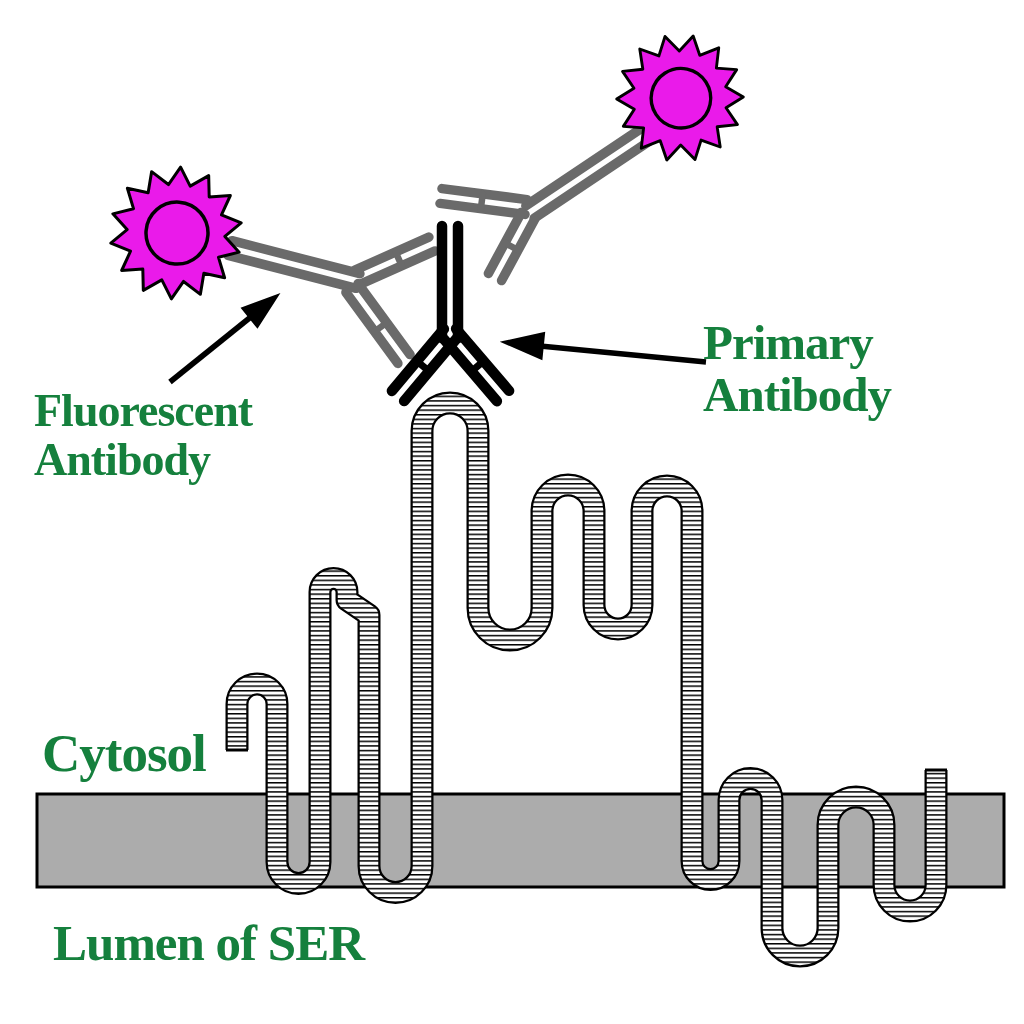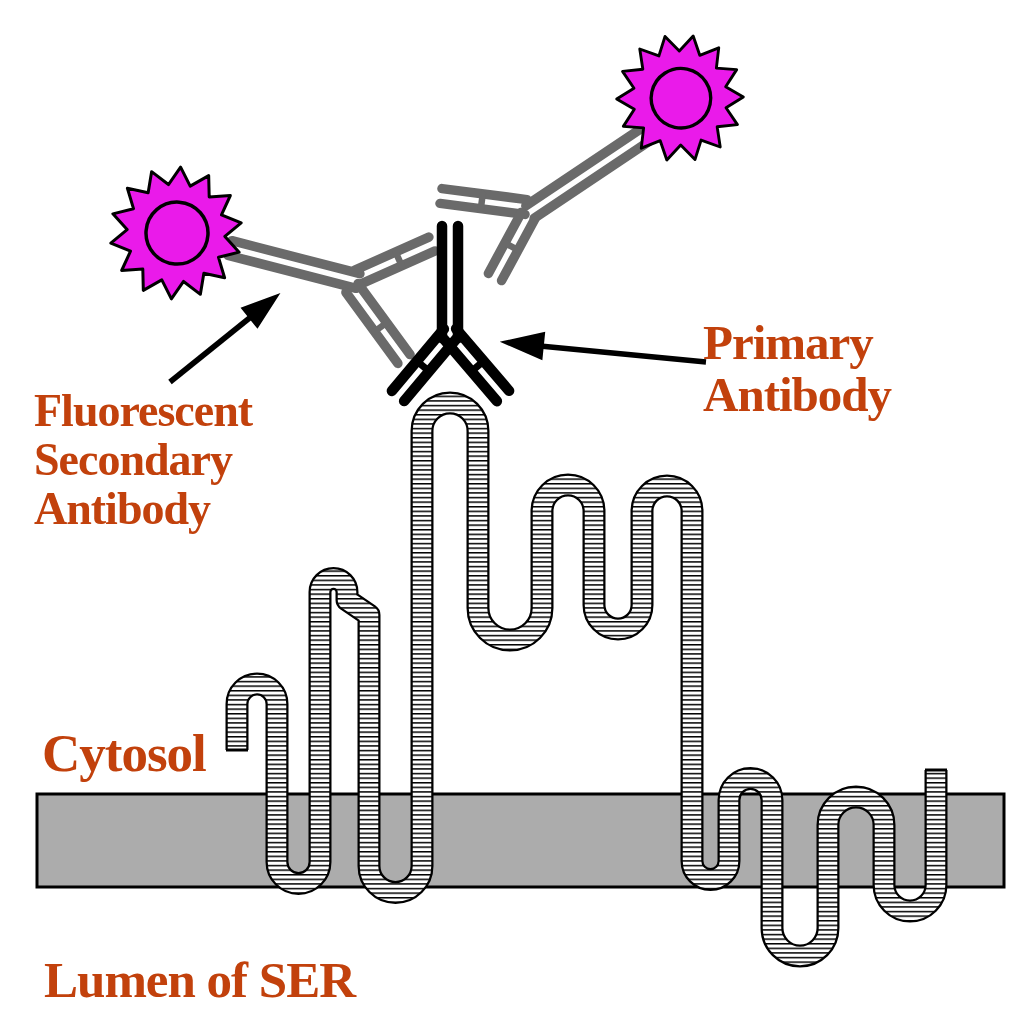--- a/index.html
+++ b/index.html
@@ -1,24 +1,24 @@
 <!DOCTYPE html>
 <html><head>
 <meta charset="utf-8">
 <style>
   html,body{margin:0;padding:0;background:#ffffff;}
   #stage{position:relative;width:1024px;height:1024px;background:#ffffff;overflow:hidden;
          font-family:"Liberation Serif","DejaVu Serif",serif;}
   #art{position:absolute;left:0;top:0;}
-  .label{position:absolute;font-weight:bold;color:#c2410c;letter-spacing:-1px;white-space:nowrap;}
+  .label{position:absolute;font-weight:bold;color:#15803d;letter-spacing:-1px;white-space:nowrap;}
   .ln{display:block;}
   .lbl-fluor{left:34px;top:386px;font-size:46px;line-height:49px;}
   .lbl-primary{left:703px;top:317px;font-size:49px;line-height:52px;}
   .lbl-cytosol{left:42px;top:727px;font-size:53px;line-height:53px;text-align:center;}
-  .lbl-lumen{left:44px;top:918px;font-size:51px;line-height:51px;margin-top:37px;}
+  .lbl-lumen{left:53px;top:918px;font-size:51px;line-height:51px;}
 </style>
 </head>
 <body>
 
 <div id="stage">
 
 <svg id="art" width="1024" height="1024" viewBox="0 0 1024 1024">
   <defs>
     <pattern id="hatch" patternUnits="userSpaceOnUse" width="12" height="4.6">
       <rect width="12" height="4.6" fill="#ffffff"></rect>
@@ -97,21 +97,20 @@
   <g transform="translate(176,233) rotate(4)" fill="#ea1aea">
     <use href="#starburst"></use>
   </g>
   <g transform="translate(680,98) scale(0.96) rotate(12)" fill="#ea1aea">
     <use href="#starburst"></use>
   </g>
 </svg>
 
   <div class="label lbl-fluor">
     <span class="ln">Fluorescent</span>
-    <span class="ln">Secondary</span>
     <span class="ln">Antibody</span>
   </div>
 
   <div class="label lbl-primary">
     <span class="ln">Primary</span>
     <span class="ln">Antibody</span>
   </div>
 
   <div class="label lbl-cytosol">Cytosol</div>
 

